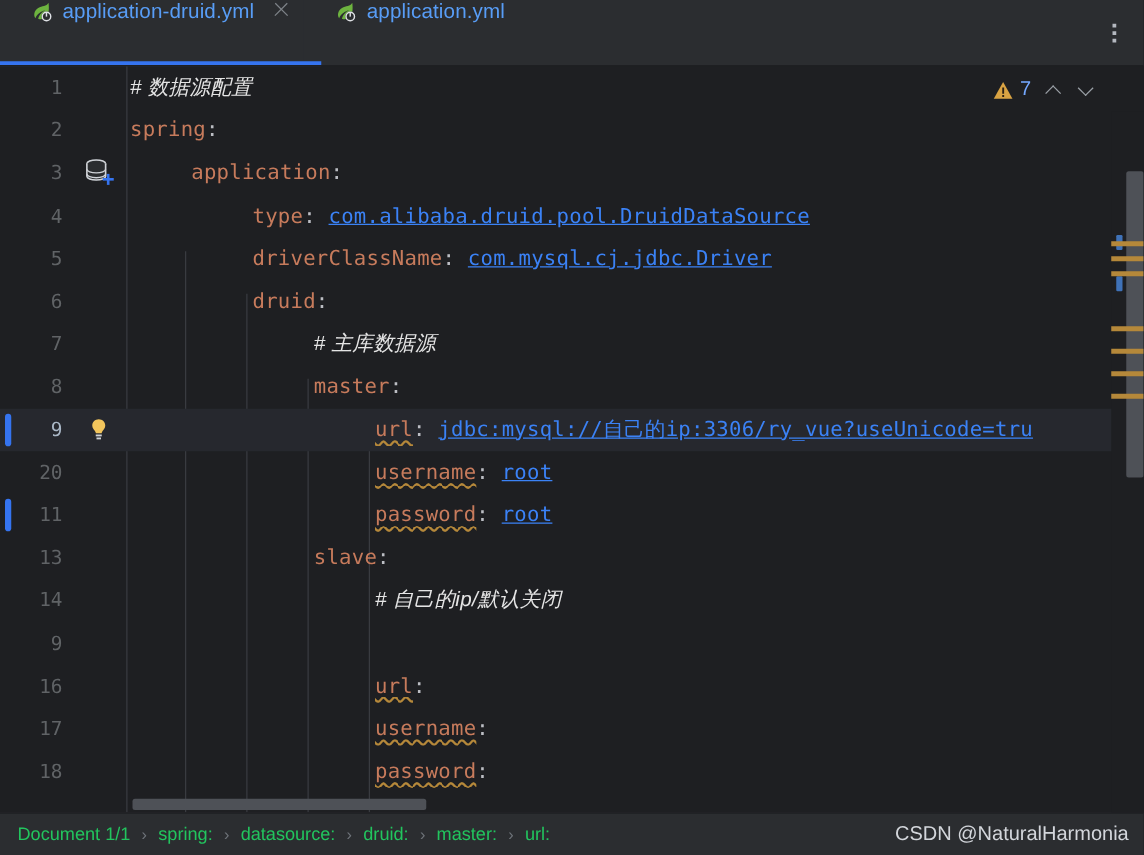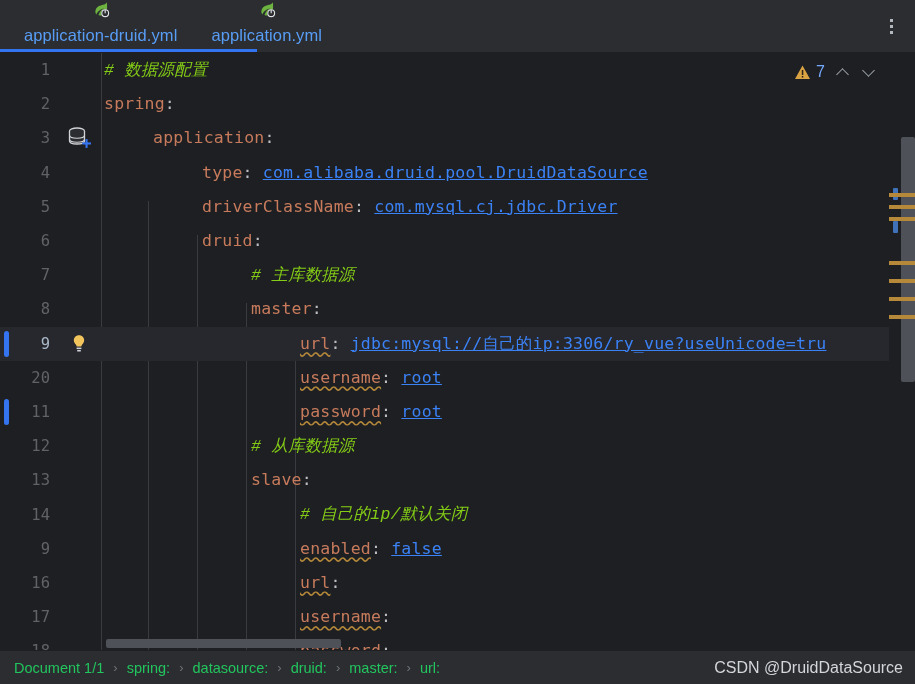--- a/index.html
+++ b/index.html
@@ -20,25 +20,24 @@
   .tabbar {
     position: relative;
     height: 53px;
     background: #2b2d30;
     display: flex; align-items: center;
     flex: 0 0 auto;
   }
   .tab {
     position: relative;
     height: 53px;
-    display: flex; align-items: center;
+    display: flex; align-items: flex-start;
     padding: 0 10px 0 24px;
     gap: 8px;
     cursor: default;
-    flex-direction: column;
   }
   .tab.active { background: #2b2d30; }
   .tab-label {
     font-family: "Liberation Sans", sans-serif;
     font-size: 16.5px;
     color: #589df6;
     letter-spacing: .1px;
     white-space: nowrap;
   }
   .spring-icon {
@@ -126,21 +125,21 @@
     flex: 1 1 auto;
     height: 34.2px;
     font-size: 16.5px;
     line-height: 34.2px;
     color: #bcbec4;
     font-family: "DejaVu Sans Mono", monospace;
     letter-spacing: .2px;
   }
   .key     { color: #c77b5c; text-align: right; }
   .val     { color: #3b82f6; text-decoration: underline; }
-  .comment { color: #84cc16; font-style: italic; font-family: Liberation Mono, monospace; }
+  .comment { color: #e5e5e5; font-style: italic; font-family: Liberation Sans, sans-serif; }
   .punct   { color: #bcbec4; }
 
   .wavy {
     position: relative;
     text-decoration: underline wavy #b5883a;
     text-decoration-skip-ink: none;
     text-underline-offset: 3px;
   }
 
   
@@ -438,50 +437,40 @@
       <div class="row">
         <span class="marker" style="background:#3574f0;"></span>
         <span class="lineno">11</span>
         <span class="gutter-icons"></span>
         <span class="code" style="padding-left:200px;">
           <span class="sel-block" style="left:-99px; top:0; width:362px; height:34.2px;"></span>
           <span class="key wavy">password</span><span class="punct">:&nbsp;</span><span class="val">root</span>
         </span>
       </div>
 
-      <div class="row">
-        <span class="lineno">12</span>
-        <span class="gutter-icons"></span>
-        <span class="code" style="padding-left:151px;">
-          <span class="comment"># 从库数据源</span>
-        </span>
-      </div>
 
       <div class="row">
         <span class="lineno">13</span>
         <span class="gutter-icons"></span>
         <span class="code" style="padding-left:151px;">
           <span class="key">slave</span><span class="punct">:</span>
         </span>
       </div>
 
       <div class="row">
         <span class="lineno">14</span>
         <span class="gutter-icons"></span>
         <span class="code" style="padding-left:200px;">
           <span class="comment"># 自己的ip/默认关闭</span>
         </span>
       </div>
 
       <div class="row">
         <span class="lineno">9</span>
         <span class="gutter-icons"></span>
-        <span class="code" style="padding-left:200px;">
-          <span class="key wavy">enabled</span><span class="punct">:&nbsp;</span><span class="val">false</span>
-        </span>
       </div>
 
       <div class="row">
         <span class="lineno">16</span>
         <span class="gutter-icons"></span>
         <span class="code" style="padding-left:200px;">
           <span class="key wavy">url</span><span class="punct">:</span>
         </span>
       </div>
 
@@ -525,16 +514,16 @@
     <span class="crumb-sep">›</span>
     <span class="crumb">spring:</span>
     <span class="crumb-sep">›</span>
     <span class="crumb">datasource:</span>
     <span class="crumb-sep">›</span>
     <span class="crumb">druid:</span>
     <span class="crumb-sep">›</span>
     <span class="crumb">master:</span>
     <span class="crumb-sep">›</span>
     <span class="crumb">url:</span>
-    <span class="watermark">CSDN @DruidDataSource</span>
+    <span class="watermark">CSDN @NaturalHarmonia</span>
   </div>
 
 </div>
 
 </body></html>

